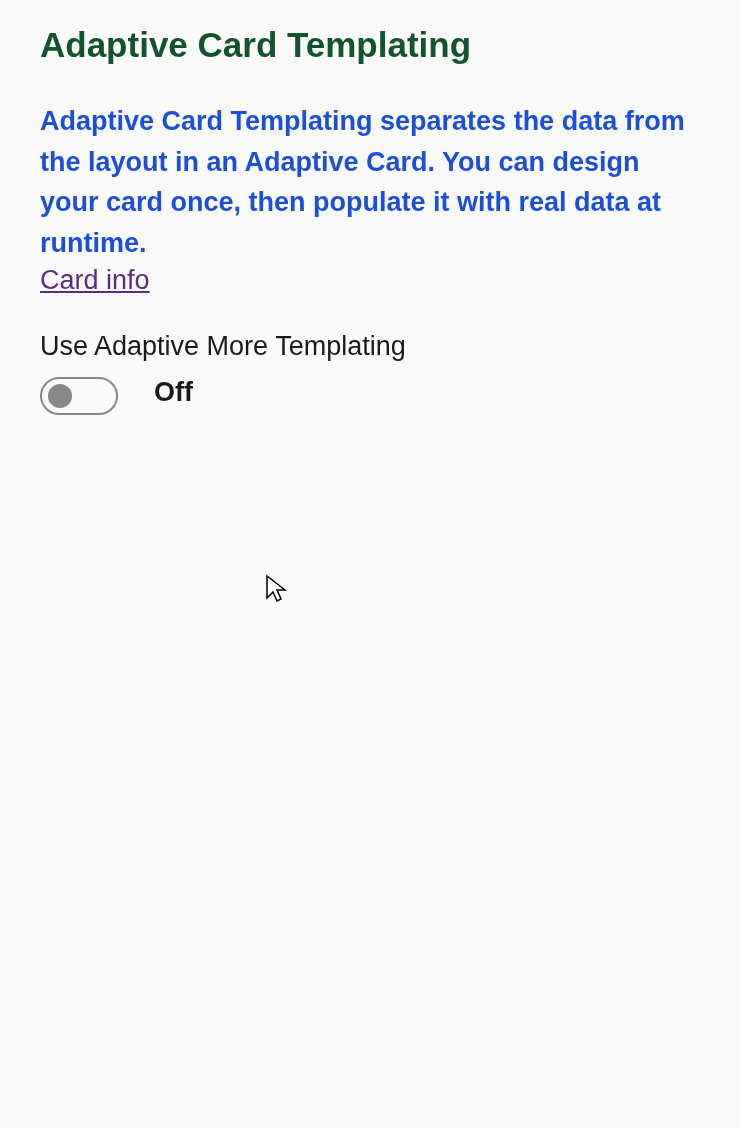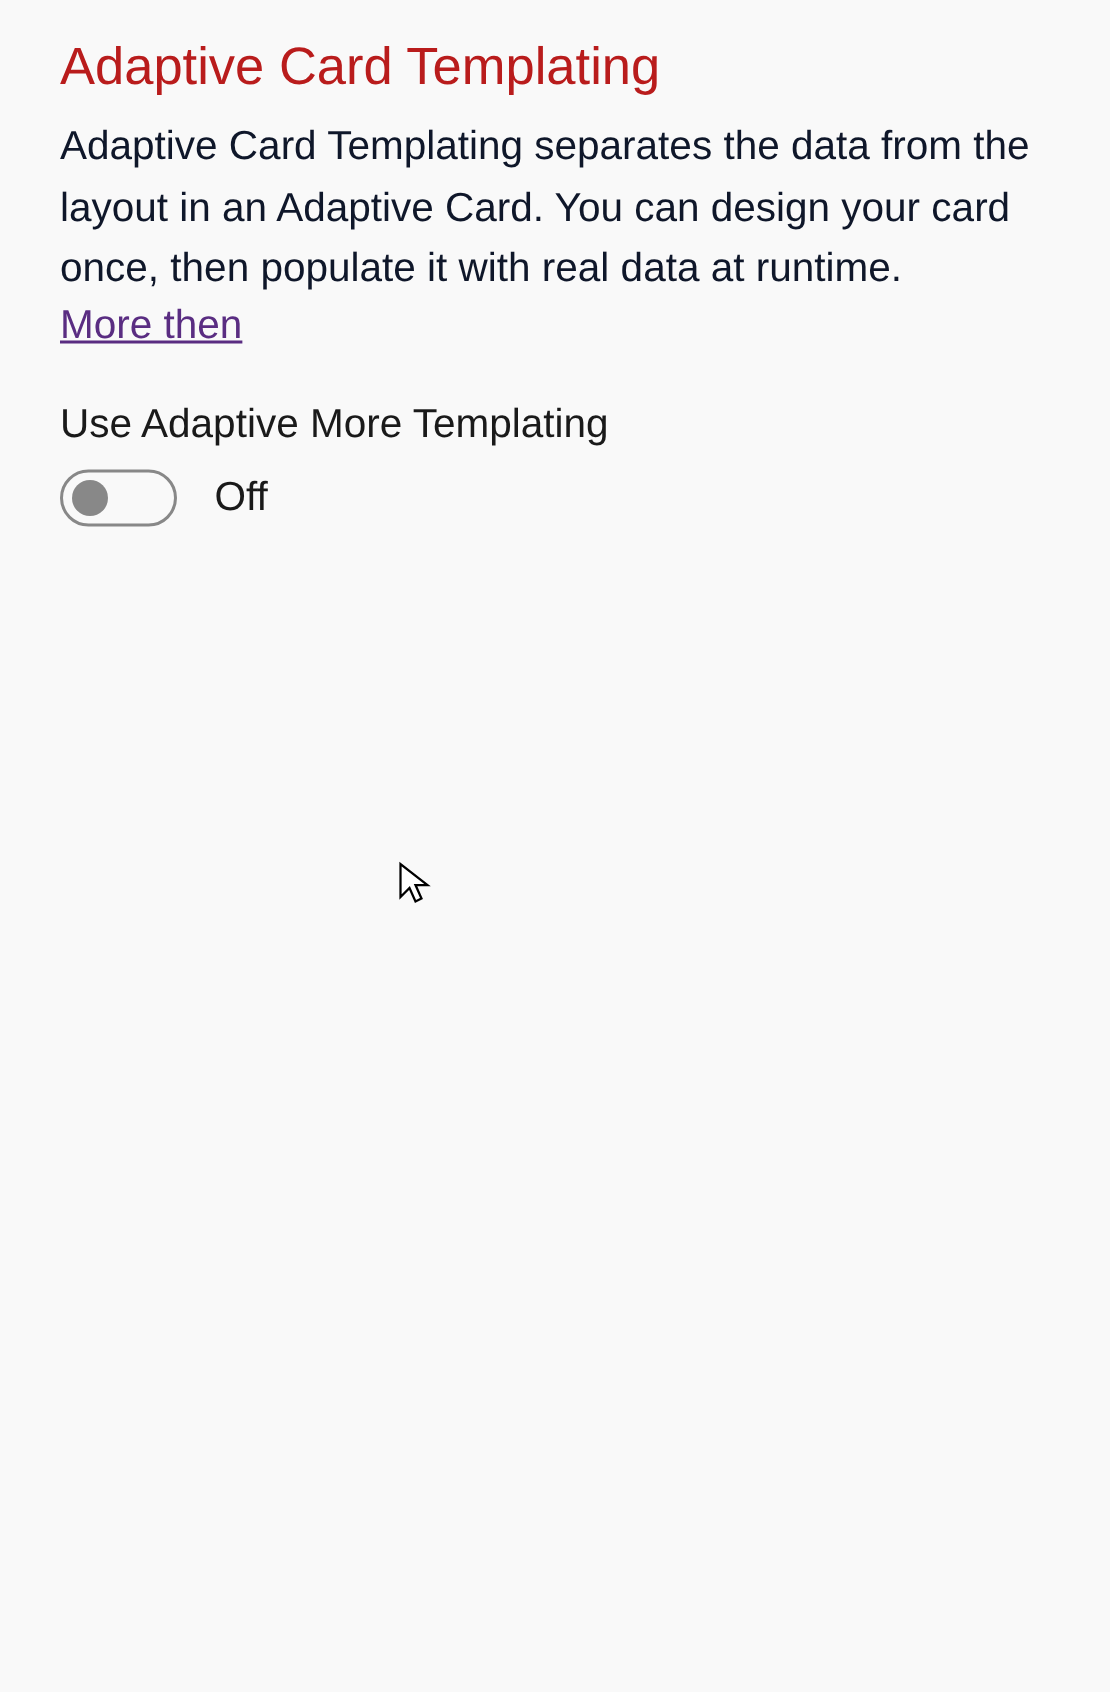--- a/index.html
+++ b/index.html
@@ -11,49 +11,50 @@
       font-family: "Segoe UI", -apple-system, BlinkMacSystemFont, sans-serif;
       background: #f9f9f9;
       width: 740px;
       height: 1128px;
       padding: 25px 40px;
       color: #1a1a1a;
       position: relative;
     }
     .title {
       font-size: 35px;
-      font-weight: 400;
-      margin-bottom: 12px;
-      color: #b91c1c;
+      font-weight: 700;
+      margin-bottom: 36px;
+      color: #14532d;
     }
     .description {
       font-size: 27px;
-      font-weight: 400;
+      font-weight: 700;
       line-height: 1.5;
-      color: #0f172a;
+      color: #1d4ed8;
       margin-bottom: 2px;
     }
     .more-info-link {
       font-size: 27px;
       color: #5a2d82;
       text-decoration: underline;
       cursor: pointer;
       display: inline-block;
       margin-bottom: 35px;
     }
     .toggle-label {
       font-size: 27px;
       font-weight: 400;
       color: #1a1a1a;
       margin-bottom: 15px;
     }
     .toggle-row {
       display: flex;
-      align-items: center;
-      gap: 25px;
+      align-items: flex-start;
+      gap: 36px;
+      font-weight: bold;
     }
     .toggle-switch {
       width: 78px;
       height: 38px;
       border: 2px solid #888;
       border-radius: 20px;
       position: relative;
       cursor: pointer;
       background: transparent;
     }
@@ -80,21 +81,21 @@
   </style>
 </head>
 <body>
 
 
 
 <h1 class="title">Adaptive Card Templating</h1>
 
 <p class="description">Adaptive Card Templating separates the data from the layout in an Adaptive Card. You can design your card once, then populate it with real data at runtime.</p>
 
-<a class="more-info-link">More then</a>
+<a class="more-info-link">Card info</a>
 
 <div class="toggle-label">Use Adaptive More Templating</div>
 
 <div class="toggle-row">
   <div class="toggle-switch">
     <div class="toggle-thumb"></div>
   </div>
   <span class="toggle-state">Off</span>
 </div>
 

